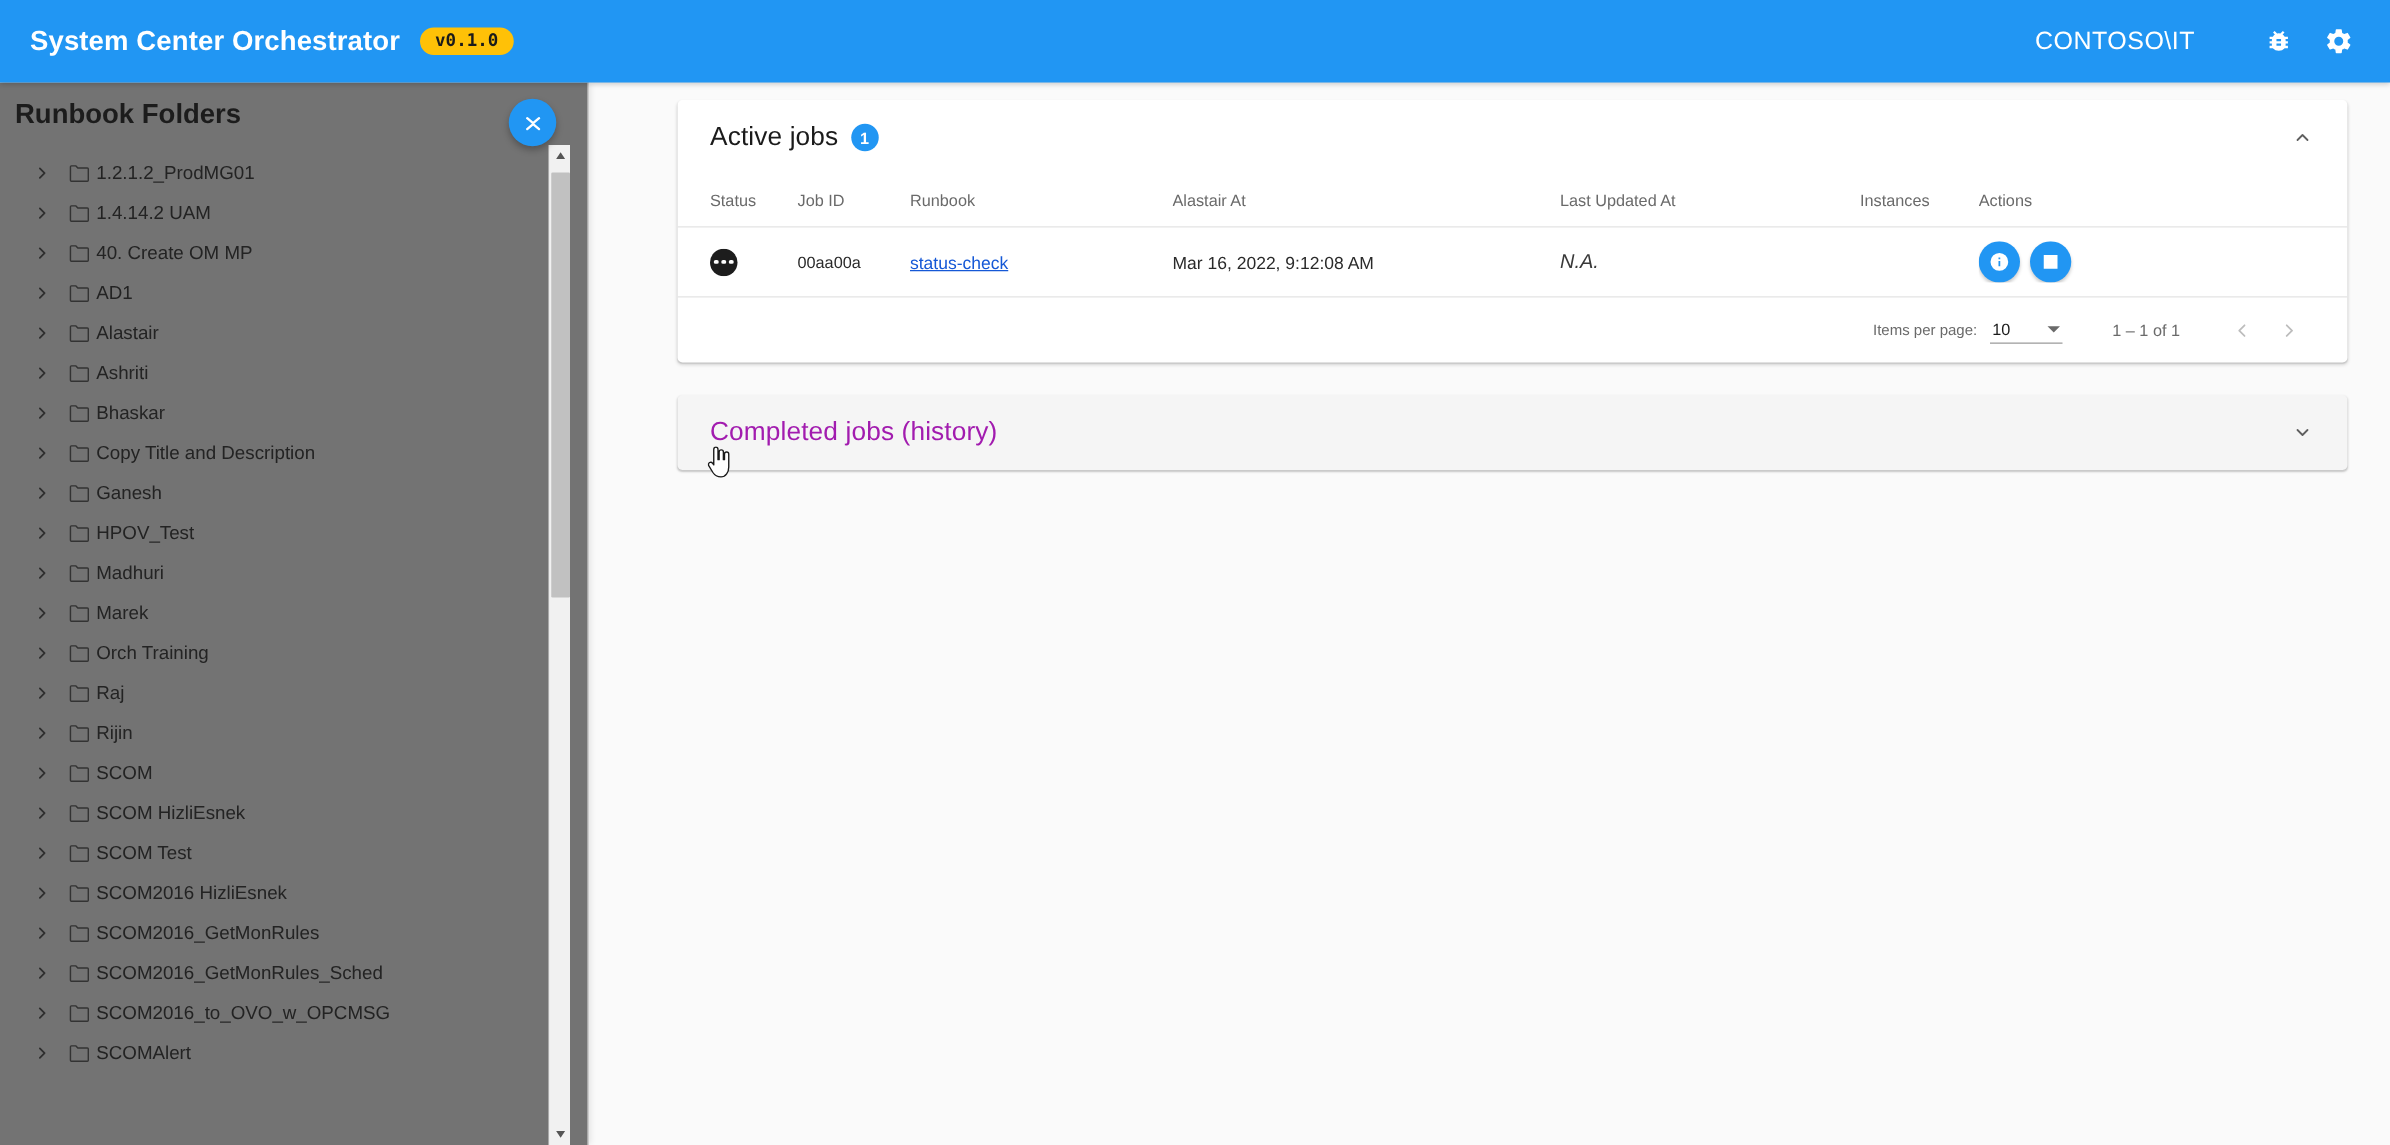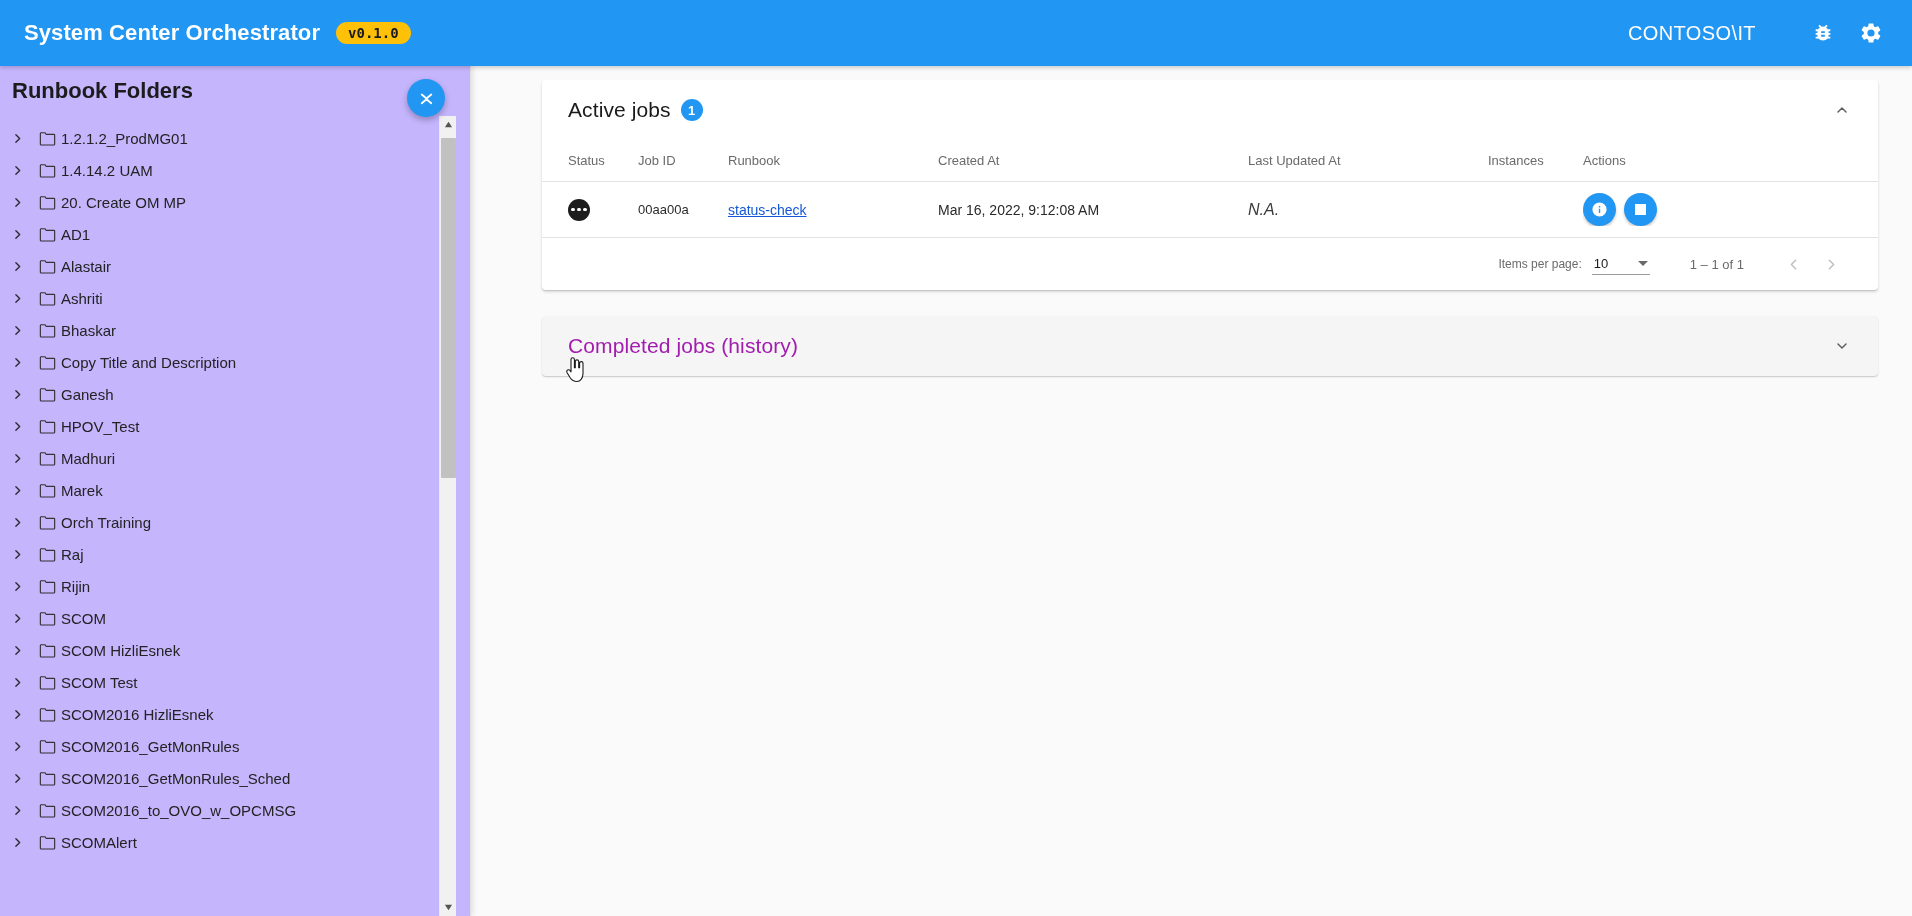--- a/index.html
+++ b/index.html
@@ -55,21 +55,21 @@
     color: #ffffff;
     cursor: pointer;
   }
   .appbar-icon svg { display: block; }
 
   
   .sidebar {
     position: absolute;
     top: 66px; left: 0;
     width: 471px; height: 850px;
-    background: #c4b5fd;
+    background: #737373;
     border-right: 1px solid #e0e0e0;
     box-shadow: 2px 0 5px rgba(0,0,0,0.10);
     z-index: 20;
     text-align: center;
   }
   .sidebar-title {
     position: absolute;
     top: 12px; left: 12px;
     font-size: 22px;
     font-weight: bold;
@@ -92,21 +92,21 @@
     position: absolute;
     top: 50px; left: 0;
     width: 471px; height: 800px;
     overflow: hidden;
   }
   .tree-list { padding-top: 6px; }
   .tree-item {
     height: 32px;
     display: flex;
     align-items: center;
-    padding-left: 4px;
+    padding-left: 20px;
     cursor: pointer;
     font-size: 15px;
     color: #232323;
     white-space: nowrap;
   }
   .tree-chevron {
     width: 26px; min-width: 26px;
     display: flex; align-items: center; justify-content: center;
     color: #333;
   }
@@ -371,21 +371,21 @@
           <span class="tree-chevron">
             <svg width="13" height="13" viewBox="0 0 24 24" fill="none" stroke="#2e2e2e" stroke-width="2.6" stroke-linecap="round" stroke-linejoin="round">
               <polyline points="9 5 16 12 9 19"></polyline>
             </svg>
           </span>
           <span class="tree-folder">
             <svg width="17" height="15" viewBox="0 0 20 17" fill="none" stroke="#333" stroke-width="1.35" stroke-linejoin="round">
               <path d="M1.6 15.2V2.6c0-.5.4-.9.9-.9h4.3l1.7 1.9h9c.5 0 .9.4.9.9v10.7c0 .5-.4.9-.9.9H2.5c-.5 0-.9-.4-.9-.9z"></path>
             </svg>
           </span>
-          <span class="tree-label">20. Create OM MP</span>
+          <span class="tree-label">40. Create OM MP</span>
         </div>
         <div class="tree-item">
           <span class="tree-chevron">
             <svg width="13" height="13" viewBox="0 0 24 24" fill="none" stroke="#2e2e2e" stroke-width="2.6" stroke-linecap="round" stroke-linejoin="round">
               <polyline points="9 5 16 12 9 19"></polyline>
             </svg>
           </span>
           <span class="tree-folder">
             <svg width="17" height="15" viewBox="0 0 20 17" fill="none" stroke="#333" stroke-width="1.35" stroke-linejoin="round">
               <path d="M1.6 15.2V2.6c0-.5.4-.9.9-.9h4.3l1.7 1.9h9c.5 0 .9.4.9.9v10.7c0 .5-.4.9-.9.9H2.5c-.5 0-.9-.4-.9-.9z"></path>
@@ -670,21 +670,21 @@
           <polyline points="6 15 12 9 18 15"></polyline>
         </svg>
       </div>
     </div>
 
     <div class="jobs-table">
       <div class="tbl-row tbl-head">
         <div class="cell c-status">Status</div>
         <div class="cell c-jobid">Job ID</div>
         <div class="cell c-runbook">Runbook</div>
-        <div class="cell c-created">Created At</div>
+        <div class="cell c-created">Alastair At</div>
         <div class="cell c-updated">Last Updated At</div>
         <div class="cell c-instances">Instances</div>
         <div class="cell c-actions">Actions</div>
       </div>
 
       <div class="tbl-row tbl-body">
         <div class="cell c-status">
           <div class="status-dots">
             <i></i>
               <i></i>

